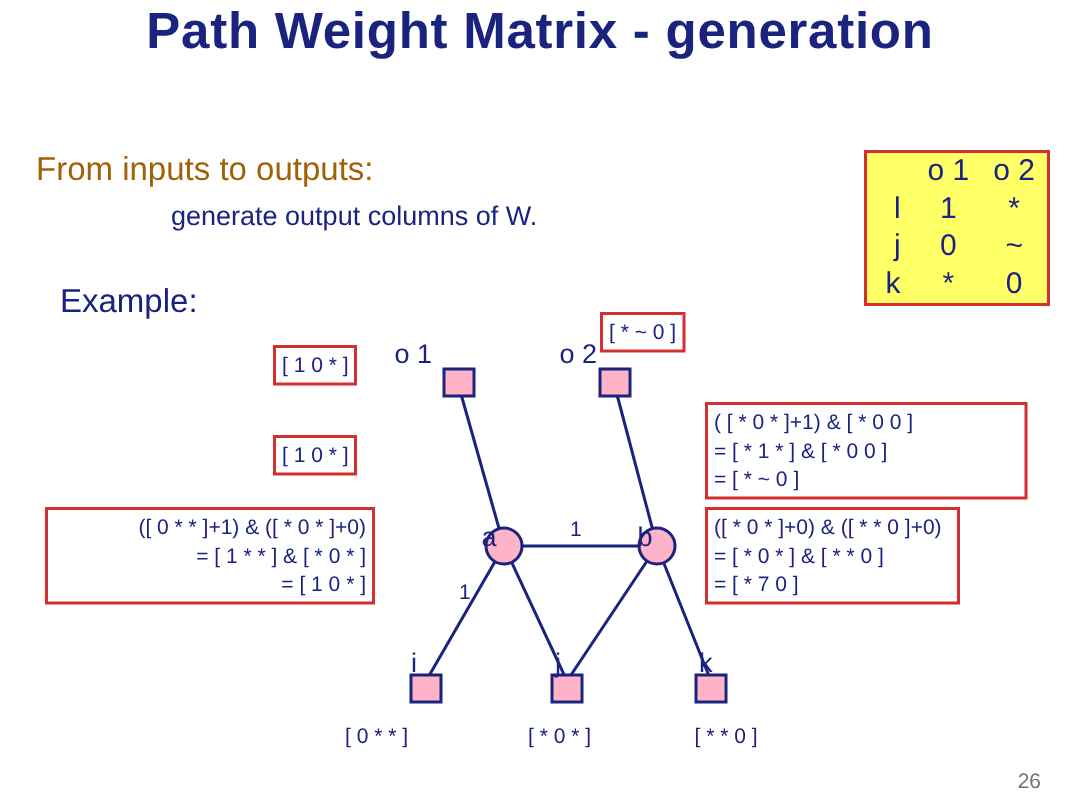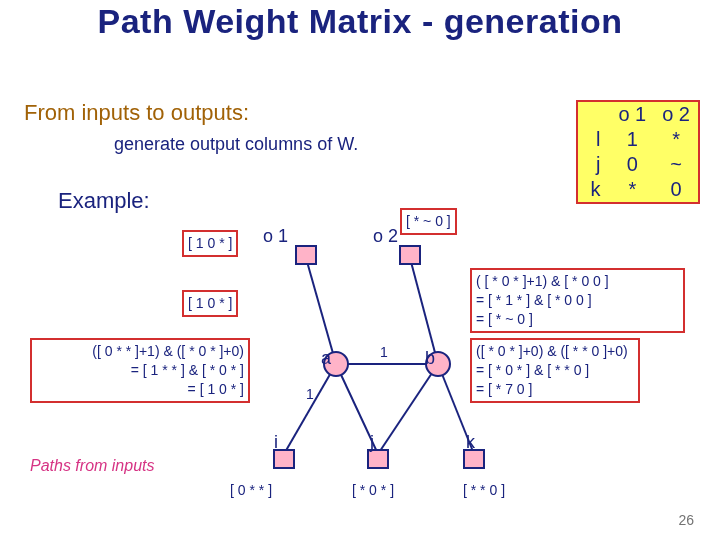--- a/index.html
+++ b/index.html
@@ -29,21 +29,21 @@
   .sub {
     position: absolute;
     left: 90px;
     top: 134px;
     color: #1a237e;
     font-size: 18px;
     margin-left: 24px;
   }
   .example {
     position: absolute;
-    left: 58px;
+    left: 40px;
     top: 188px;
     color: #1a237e;
     font-size: 22px;
   }
 
   
   .matrix {
     position: absolute;
     right: 20px;
     top: 100px;
@@ -236,16 +236,15 @@
   <div>([ * 0 * ]+0) &amp; ([ * * 0 ]+0)</div>
   <div>= [ * 0 * ] &amp; [ * * 0 ]</div>
   <div>= [ * 7 0 ]</div>
 </div>
 
 <div class="ann-i">[ 0 * * ]</div>
 <div class="ann-j">[ * 0 * ]</div>
 <div class="ann-k">[ * * 0 ]</div>
 
 <div class="ann-paths">
-  <div>Paths from inputs</div>
 </div>
 
 <div class="pagenum">26</div>
 
 </body></html>

